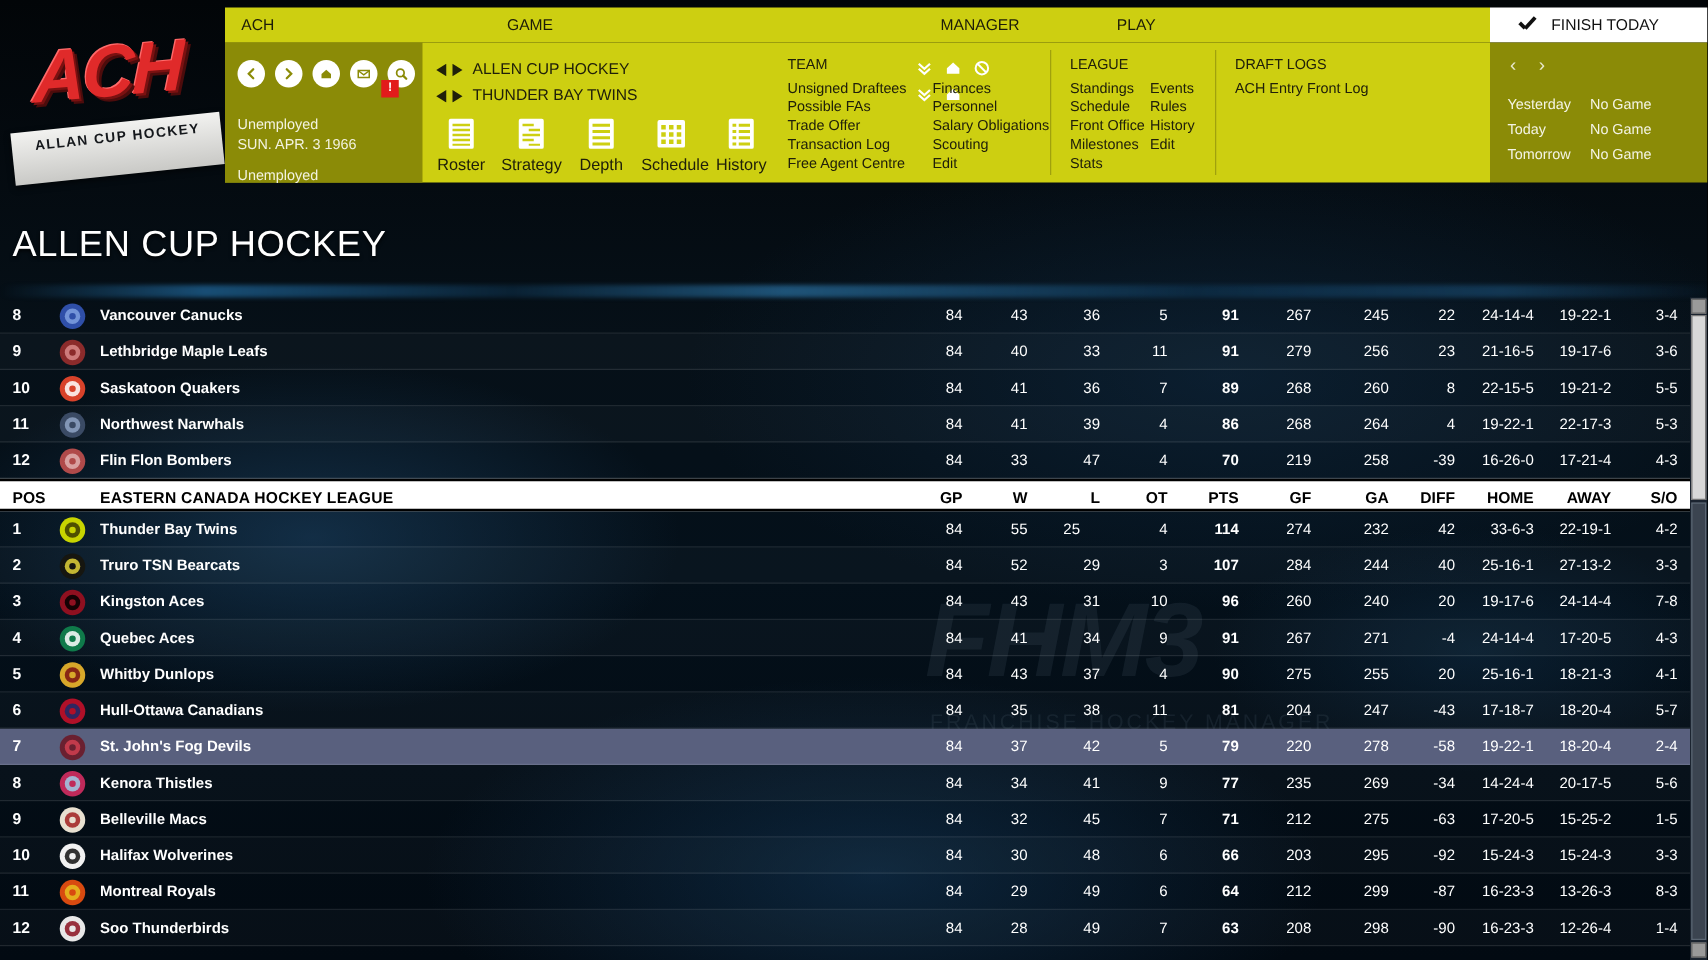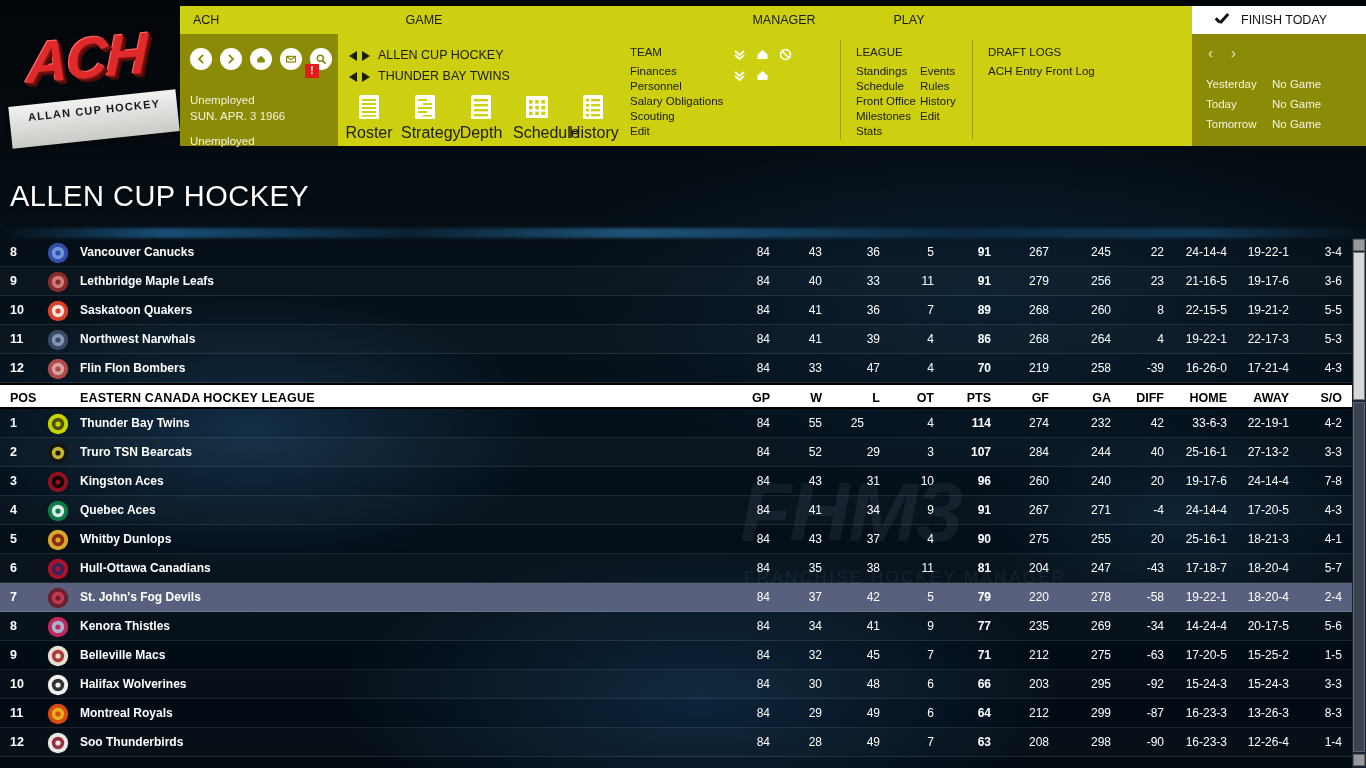--- a/index.html
+++ b/index.html
@@ -106,21 +106,21 @@
   .pl-l3{ top:101px; }
 
   .selrow{ position:absolute; left:168px; font-size:12.5px; color:#20200a; }
   .selrow .arrows{ position:absolute; left:0; top:2px; }
   .selrow .nm{ position:absolute; left:30px; top:0; white-space:nowrap; }
   .selrow .ricons{ position:absolute; left:385px; top:0; display:flex; gap:10px; align-items:center;}
   .r1{ top:14px; }
   .r2{ top:35px; }
 
   .bigicons{ position:absolute; left:165px; top:58px; display:flex; gap:8px; }
-  .bi{ width:48px; text-align:center; color:#20200a; font-size:16px; }
+  .bi{ width:48px; text-align:center; color:#20200a; font-size:13px; }
   .bi .gl{ display:block; margin:0 auto 2px; width:30px; height:30px; }
   .bi .lbl{ display:block; }
 
   .colgroup{ position:absolute; top:12px; font-size:11.5px; color:#20200a; }
   .colgroup .ttl{ font-weight:normal; margin-bottom:6px; }
   .colgroup .lnk{ line-height:15px; white-space:nowrap; cursor:pointer; }
   .two-col{ display:flex; gap:0px; }
   .vsep{ position:absolute; top:6px; width:1px; height:100px; background:rgba(0,0,0,0.22); }
 
   .rightcol{ position:absolute; left:1192px; top:34px; width:174px; height:112px; background:#8b8b07; }
@@ -378,20 +378,27 @@
             </svg>
         </span>
         <span class="lbl">History</span>
       </div>
     </div>
 
     <div id="menucols">
         <div class="colgroup" style="left: 450px;">
           <div class="ttl">TEAM</div>
           <div class="two-col">
+            <div style="width: 116px;">
+              <div class="lnk">Unsigned Draftees</div>
+              <div class="lnk">Possible FAs</div>
+              <div class="lnk">Trade Offer</div>
+              <div class="lnk">Transaction Log</div>
+              <div class="lnk">Free Agent Centre</div>
+            </div>
             <div style="width: 120px;">
               <div class="lnk">Finances</div>
               <div class="lnk">Personnel</div>
               <div class="lnk">Salary Obligations</div>
               <div class="lnk">Scouting</div>
               <div class="lnk">Edit</div>
             </div>
           </div>
         </div>
         <div class="vsep" style="left: 660px;"></div>

